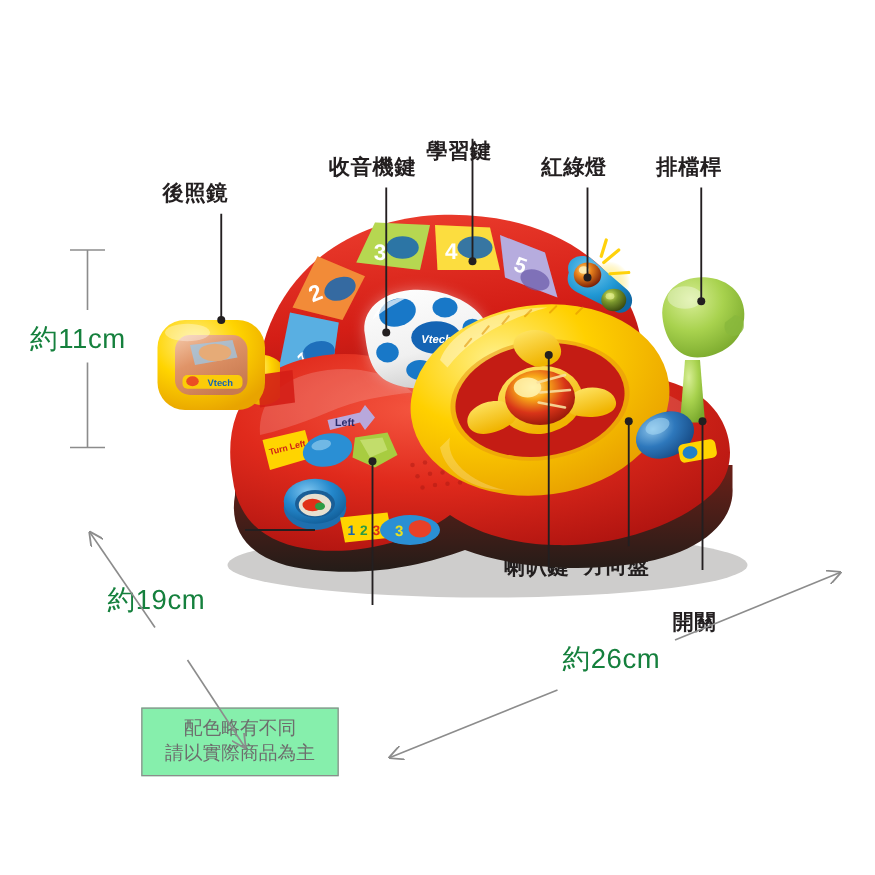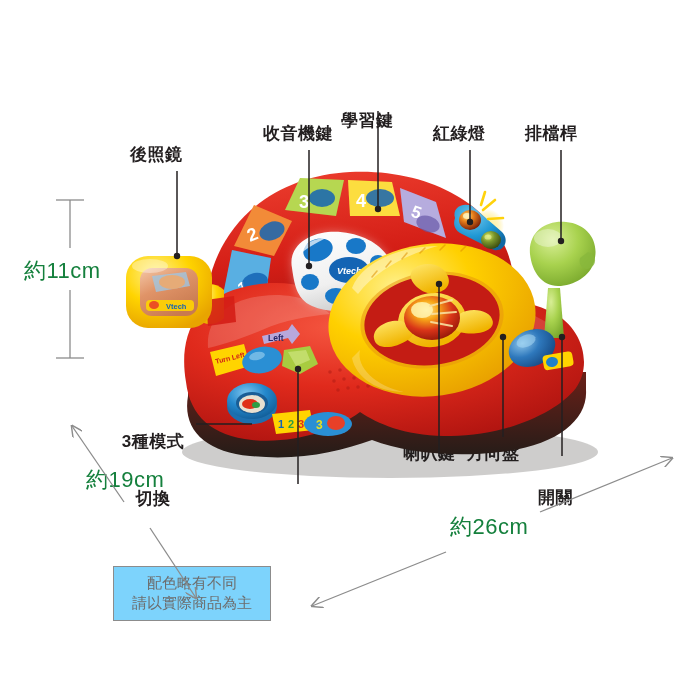--- a/index.html
+++ b/index.html
@@ -36,21 +36,21 @@
     position:absolute;
     left:113px;top:566px;
     width:158px;
     border:1.5px solid #8c8c8c;
     padding:6px 4px 7px 4px;
     box-sizing:border-box;
     text-align:center;
     color:#6d6d6d;
     font-size:15px;
     line-height:1.32;
-    background:#7dd3fc;
+    background:#86efac;
   }
   #note-box div{white-space:nowrap;}
 
   
   svg.layer{position:absolute;left:0;top:0;width:700px;height:700px;overflow:visible;}
   #lines-layer{z-index:6;pointer-events:none;}
   #toy-layer{z-index:3;}
   #dims-layer{z-index:2;}
 </style>
 </head>
@@ -459,24 +459,20 @@
       <circle cx="562" cy="337" r="3.2"></circle>
     </g>
   </svg>
 
   <div class="label" style="left:130px;top:145px;">後照鏡</div>
   <div class="label" style="left:263px;top:124px;">收音機鍵</div>
   <div class="label" style="left:341px;top:68px;margin-top:43px;">學習鍵</div>
   <div class="label" style="left:433px;top:124px;">紅綠燈</div>
   <div class="label" style="left:525px;top:124px;">排檔桿</div>
 
-  <div class="label two-line" style="left:110px;top:394px;width:86px;">
-    <div>3種模式</div>
-    <div>切換</div>
-  </div>
 
   <div class="label" style="left:403px;top:444px;">喇叭鍵</div>
   <div class="label" style="left:467px;top:445px;font-family:Liberation Mono, monospace;">方向盤</div>
   <div class="label" style="left:538px;top:464px;margin-top:24px;">開關</div>
 
   <div class="dim-text" style="left:24px;top:256px;">約11cm</div>
   <div class="dim-text" style="left:86px;top:465px;">約19cm</div>
   <div class="dim-text" style="left:450px;top:512px;">約26cm</div>
 
   <div id="note-box">

